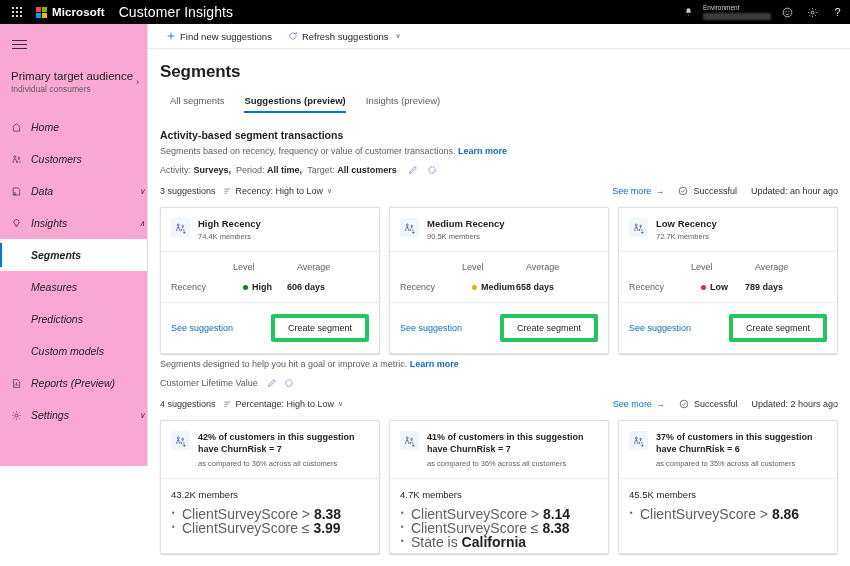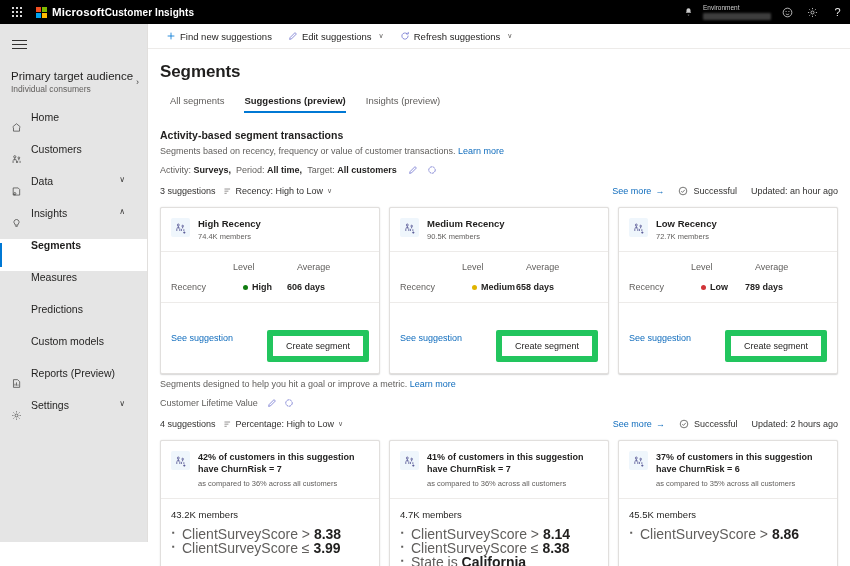--- a/index.html
+++ b/index.html
@@ -21,49 +21,49 @@
   .waffle-grid { display: grid; grid-template-columns: repeat(3, 2px); grid-template-rows: repeat(3, 2px); gap: 2px; }
   .waffle-grid i { width: 2px; height: 2px; background: #d6d6d6; display: block; }
   .ms-logo { display: flex; align-items: center; gap: 5px; padding-left: 2px; }
   .ms-squares { display: grid; grid-template-columns: repeat(2, 5px); grid-template-rows: repeat(2, 5px); gap: 1px; }
   .ms-squares i { display: block; width: 5px; height: 5px; }
   .ms-squares i:nth-child(1){ background:#f25022; }
   .ms-squares i:nth-child(2){ background:#7fba00; }
   .ms-squares i:nth-child(3){ background:#00a4ef; }
   .ms-squares i:nth-child(4){ background:#ffb900; }
   .ms-word { font-size: 11.5px; font-weight: 600; letter-spacing: .1px; }
-  .app-name { font-size: 10px; font-weight: 700; letter-spacing: .1px; }
+  .app-name { font-size: 14px; font-weight: 400; margin-left: 14px; letter-spacing: .1px; }
   .suite-right { margin-left: auto; display: flex; align-items: center; height: 24px; }
   .env-block { display: flex; flex-direction: column; justify-content: center; margin-right: 4px; }
   .env-label { font-size: 6.5px; color: #cfcfcf; line-height: 8px; }
   .env-value { width: 68px; height: 7px; background: #3d3d3d; border-radius: 1px; margin-top: 1px;
                filter: blur(1.1px); }
   .suite-icon { width: 25px; height: 24px; display: flex; align-items: center; justify-content: center;
                 font-size: 11px; color: #ededed; }
   .bell { font-size: 9px; margin-right: 10px; color: #cccccc; }
 
   
   .leftnav {
-    position: absolute; top: 24px; left: 0; width: 148px; height: 518px;
-    background: #e5e5e5; border-right: 1px solid #e1dfdd;
+    position: absolute; top: 24px; left: 0; width: 148px; height: 442px;
+    background: #f9a8d4; border-right: 1px solid #e1dfdd;
   }
   .hamburger { width: 40px; height: 30px; display: flex; flex-direction: column;
                justify-content: center; gap: 3px; padding: 0 12px; margin-top: 5px; }
   .hamburger i { display: block; height: 1px; background: #323130; width: 15px; }
   .audience {
     display: flex; align-items: center; padding: 10px 8px 10px 11px; cursor: pointer;
   }
   .audience-txt { flex: 1; }
   .audience-title { font-size: 11.5px; color: #201f1e; line-height: 14px; }
   .audience-sub { font-size: 8.5px; color: #605e5c; line-height: 12px; }
   .chev { font-size: 9px; color: #444; }
   .navlist { margin-top: 6px; }
   .navitem {
-    display: flex; height: 32px; padding-left: 11px; padding-right: 22px;
-    font-size: 10.5px; color: #201f1e; cursor: pointer; position: relative;
+    display: flex; align-items: center; height: 32px; padding-left: 11px; padding-right: 2px;
+    font-size: 10.5px; color: #201f1e; cursor: pointer; position: relative; font-style: italic;
   }
   .navitem .nicon { width: 20px; font-size: 11px; color: #3b3a39; display: inline-flex; align-items: center; }
   .navitem .nlabel { flex: 1; }
   .navitem .nchev { font-size: 8px; color: #3b3a39; }
   .navitem.sub { padding-left: 31px; }
   .navitem.selected { background: #ffffff; font-weight: 600; }
   .navitem.selected::before {
     content: ""; position: absolute; left: 0; top: 4px; bottom: 4px; width: 2px; background: #0078d4;
   }
   svg.ico { display:block; }
@@ -90,21 +90,21 @@
   .tabs { display: flex; gap: 0; padding-left: 12px; margin-top: 9px; }
   .tab { font-size: 9.5px; color: #605e5c; padding: 4px 10px 7px 10px; cursor: pointer; position: relative; }
   .tab.active { color: #201f1e; font-weight: 700; }
   .tab.active::after {
     content: ""; position: absolute; left: 10px; right: 10px; bottom: 0; height: 2px; background: #0078d4;
   }
 
   .section { padding-left: 12px; padding-right: 12px; }
   .sec-title { font-size: 10.5px; font-weight: 700; color: #201f1e; margin-top: 16px; }
   .sec-desc { font-size: 9px; color: #605e5c; margin-top: 5px; }
-  .lnk { color: #0f6cbd; cursor: pointer; }
+  .lnk { color: #0f6cbd; cursor: pointer; font-weight: bold; }
   .sec-meta { font-size: 9px; color: #605e5c; margin-top: 9px; display: flex; align-items: center; gap: 5px; }
   .sec-meta b { color: #201f1e; font-weight: 700; }
   .mini-ico { color: #5b5fc7; display: inline-flex; align-items: center; cursor: pointer; }
 
   .toolrow {
     display: flex; align-items: center; margin-top: 11px; font-size: 9px; color: #605e5c; gap: 7px;
   }
   .toolrow .count { color: #323130; }
   .sortbtn { display: flex; align-items: center; gap: 4px; cursor: pointer; color: #323130; }
   .sortbtn .cchev { font-size: 7px; color: #605e5c; }
@@ -140,23 +140,22 @@
   .grid-row .c2 { width: 44px; font-weight: 700; color: #201f1e; display: flex; align-items: center; gap: 4px; }
   .grid-row .c3 { font-weight: 700; color: #201f1e; }
   .dot { width: 5px; height: 5px; border-radius: 50%; display: inline-block; }
 
   .card-foot {
     display: flex; align-items: center; padding: 11px 10px 11px 10px; margin-top: auto;
   }
   .see-suggestion { font-size: 9px; color: #0f6cbd; cursor: pointer; }
   .btn-create {
     margin-left: auto; font-size: 9px; color: #201f1e; background: #ffffff;
-    border: 6px solid #22c55e; border-radius: 2px; padding: 5px 13px; cursor: pointer;
+    border: 4px solid #22c55e; border-radius: 2px; padding: 5px 13px; cursor: pointer;
     font-family: "Liberation Sans", sans-serif;
-    margin-top: 16px;
   }
 
   
   .attr-head { display: flex; gap: 8px; padding: 10px 10px 9px 10px; border-bottom: 1px solid #edebe9; }
   .attr-title { font-size: 9px; font-weight: 700; color: #201f1e; line-height: 12px; }
   .attr-sub { font-size: 7.5px; color: #605e5c; margin-top: 4px; line-height: 10px; }
   .attr-body { padding: 10px 10px 4px 10px; }
   .attr-members { font-size: 9.5px; color: #201f1e; }
   .attr-list { list-style: none; margin-top: 7px; }
   .attr-list li {
@@ -319,29 +318,20 @@
   <div class="cmd">
     <span class="cicon">
       <svg class="ico" width="10" height="10" viewBox="0 0 16 16" stroke="#0078d4" stroke-width="1.3">
           <path d="M8 2.6v10.8M2.6 8h10.8"></path>
         </svg>
     </span>
     <span>Find new suggestions</span>
   </div>
   <div class="cmd">
     <span class="cicon">
-      <svg class="ico" width="10" height="10" viewBox="0 0 16 16" fill="none" stroke="#5b5fc7" stroke-width="1.1">
-          <path d="M11.2 2.6 13.4 4.8 5.6 12.6l-3 .8.8-3z"></path>
-        </svg>
-    </span>
-    <span>Edit suggestions</span>
-    <span class="cchev">∨</span>
-  </div>
-  <div class="cmd">
-    <span class="cicon">
       <svg class="ico" width="10" height="10" viewBox="0 0 16 16" fill="none" stroke="#5b5fc7" stroke-width="1.1" stroke-linecap="round">
           <path d="M13 8a5 5 0 1 1-1.9-3.9"></path>
           <path d="M13.2 2.2v2.6h-2.6" stroke-dasharray="0"></path>
         </svg>
     </span>
     <span>Refresh suggestions</span>
     <span class="cchev">∨</span>
   </div>
 </div>
 

